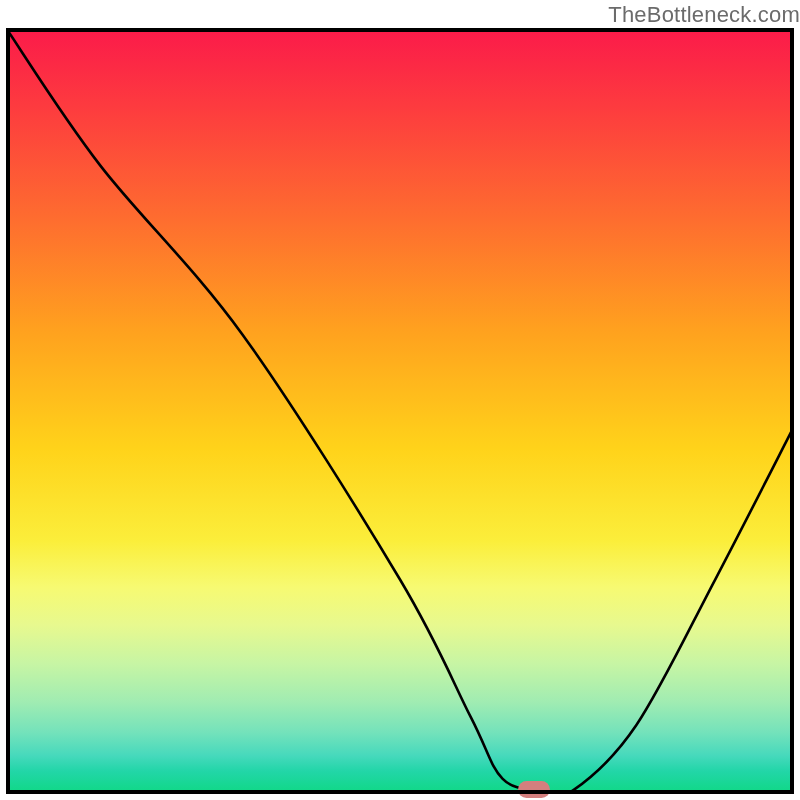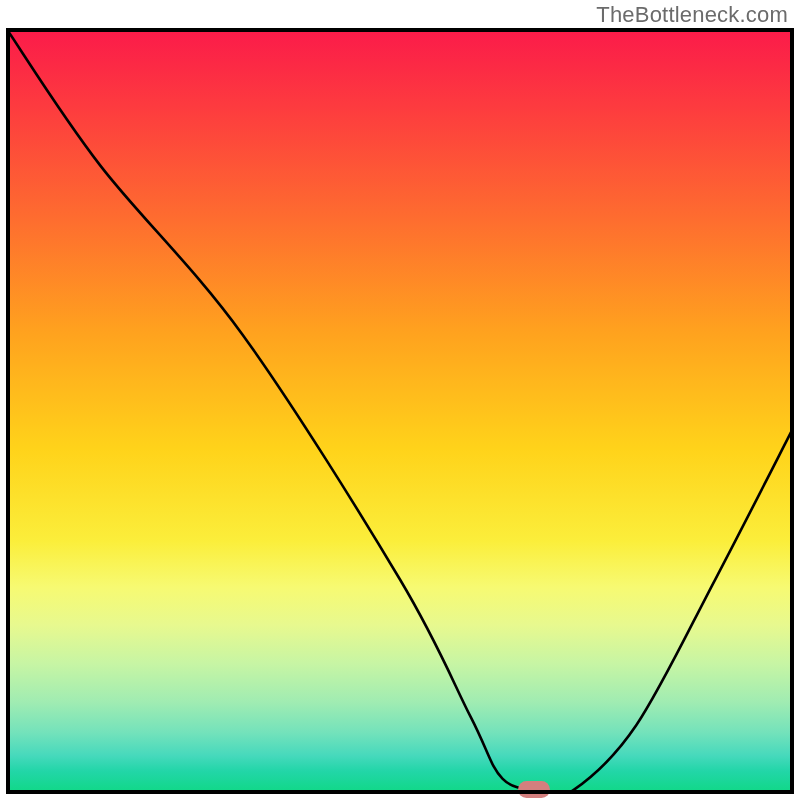--- a/index.html
+++ b/index.html
@@ -12,21 +12,21 @@
     font-family: Arial, Helvetica, sans-serif;
   }
   .container {
     position: relative;
     width: 800px;
     height: 800px;
   }
   .watermark {
     position: absolute;
     top: 2px;
-    right: 12px;
+    right: 0;
     color: #6b6b6b;
     font-size: 22px;
     font-weight: 400;
     letter-spacing: 0.2px;
   }
   .chart-frame {
     position: absolute;
     left: 6px;
     top: 28px;
     width: 788px;

